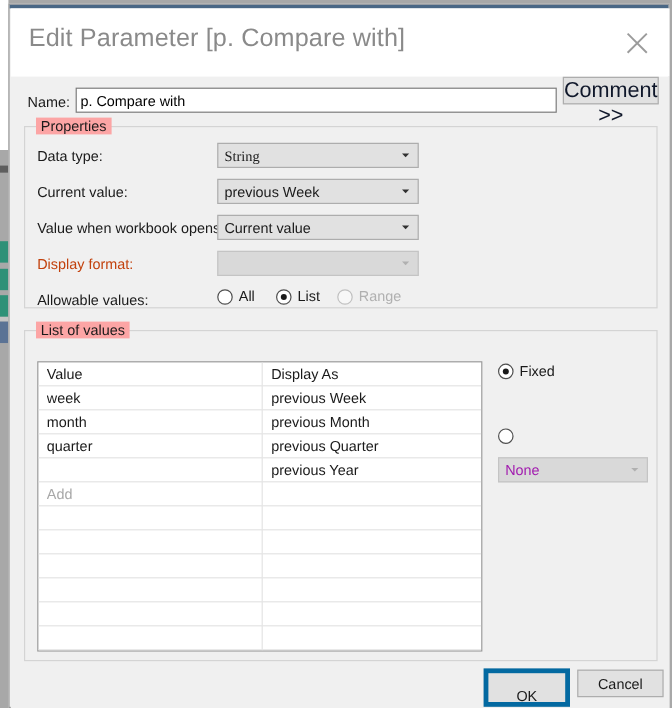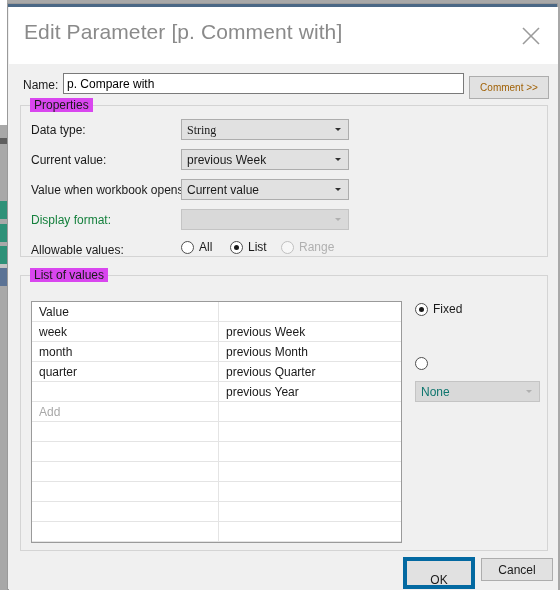--- a/index.html
+++ b/index.html
@@ -85,21 +85,21 @@
     height: 548px;
     background: #f0f0f0;
   }
 
   .lbl {
     position: absolute;
     font-size: 12px;
     color: #1a1a1a;
     white-space: nowrap;
   }
-  .lbl.disabled { color: #15803d; }
+  .lbl.disabled { color: #c2410c; }
 
   
   #name-label { left: 14px; top: 14px; }
   #name-input {
     position: absolute;
     left: 54px;
     top: 9px;
     width: 401px;
     height: 21px;
     border: 1px solid #7a7a7a;
@@ -107,44 +107,44 @@
     font-family: "Liberation Sans", sans-serif;
     font-size: 12px;
     color: #000;
     padding: 0 3px;
     box-sizing: border-box;
     outline: none;
   }
   #comment-button {
     position: absolute;
     left: 460px;
-    top: 12px;
+    top: 0;
     width: 80px;
     height: 23px;
     background: #e1e1e1;
     border: 1px solid #adadad;
     font-family: "Liberation Sans", sans-serif;
-    font-size: 10px;
-    color: #a16207;
+    font-size: 18px;
+    color: #0f172a;
     box-sizing: border-box;
     cursor: default;
     padding: 0;
   }
 
   
   .groupbox {
     position: absolute;
     border: 1px solid #d4d4d4;
     box-sizing: border-box;
   }
   .group-title {
     position: absolute;
     font-size: 12px;
     color: #1a1a1a;
-    background: #d946ef;
+    background: #fca5a5;
     padding: 0 4px;
     white-space: nowrap;
   }
 
   #properties-box { left: 11px; top: 41px; width: 528px; height: 152px; }
   #properties-title { left: 21px; top: 34px; }
 
   #listvalues-box { left: 11px; top: 211px; width: 528px; height: 276px; }
   #listvalues-title { left: 21px; top: 204px; }
 
@@ -168,21 +168,21 @@
   .combo .carrow {
     position: absolute;
     right: 7px;
     top: 8px;
     width: 0; height: 0;
     border-left: 3px solid transparent;
     border-right: 3px solid transparent;
     border-top: 3px solid #303030;
   }
   .combo.disabled { background: #d9d9d9; border-color: #c4c4c4; }
-  .combo.disabled .ctext { color: #0f766e; }
+  .combo.disabled .ctext { color: #a21caf; }
   .combo.disabled .carrow { border-top-color: #b0b0b0; }
 
   
   .radio-wrap {
     position: absolute;
     display: flex;
     align-items: center;
     cursor: default;
     white-space: nowrap;
   }
@@ -318,21 +318,21 @@
     <div class="bg-strip" style="top: 246px; height: 18px; background: rgb(46, 145, 120);"></div>
     <div class="bg-strip" style="top: 264px; height: 4px; background: rgb(196, 196, 196);"></div>
     <div class="bg-strip" style="top: 268px; height: 18px; background: rgb(91, 115, 149);"></div>
     <div class="bg-strip" style="top: 286px; height: 304px; background: rgb(168, 168, 168);"></div>
   </div>
 
 <div id="dialog">
   <div id="dialog-topbar"></div>
 
   <div id="titlebar">
-    <div id="dialog-title">Edit Parameter [p. Comment with]</div>
+    <div id="dialog-title">Edit Parameter [p. Compare with]</div>
     <div id="close-button">
       <svg width="22" height="22" viewBox="0 0 22 22" aria-hidden="true">
         <line x1="3" y1="3" x2="19" y2="19" stroke="#9b9b9b" stroke-width="1.6"></line>
         <line x1="19" y1="3" x2="3" y2="19" stroke="#9b9b9b" stroke-width="1.6"></line>
       </svg>
     </div>
   </div>
 
   <div id="body-area">
 
@@ -383,20 +383,21 @@
     </div>
 
     <div class="groupbox" id="listvalues-box"></div>
     <div class="group-title" id="listvalues-title">List of values</div>
 
     <div id="values-table">
       <div id="col-divider"></div>
 
       <div class="trow">
         <span class="tcol1">Value</span>
+        <span class="tcol2">Display As</span>
       </div>
 
       <div class="trow">
         <span class="tcol1">week</span>
         <span class="tcol2">previous Week</span>
       </div>
       <div class="trow">
         <span class="tcol1">month</span>
         <span class="tcol2">previous Month</span>
       </div>

